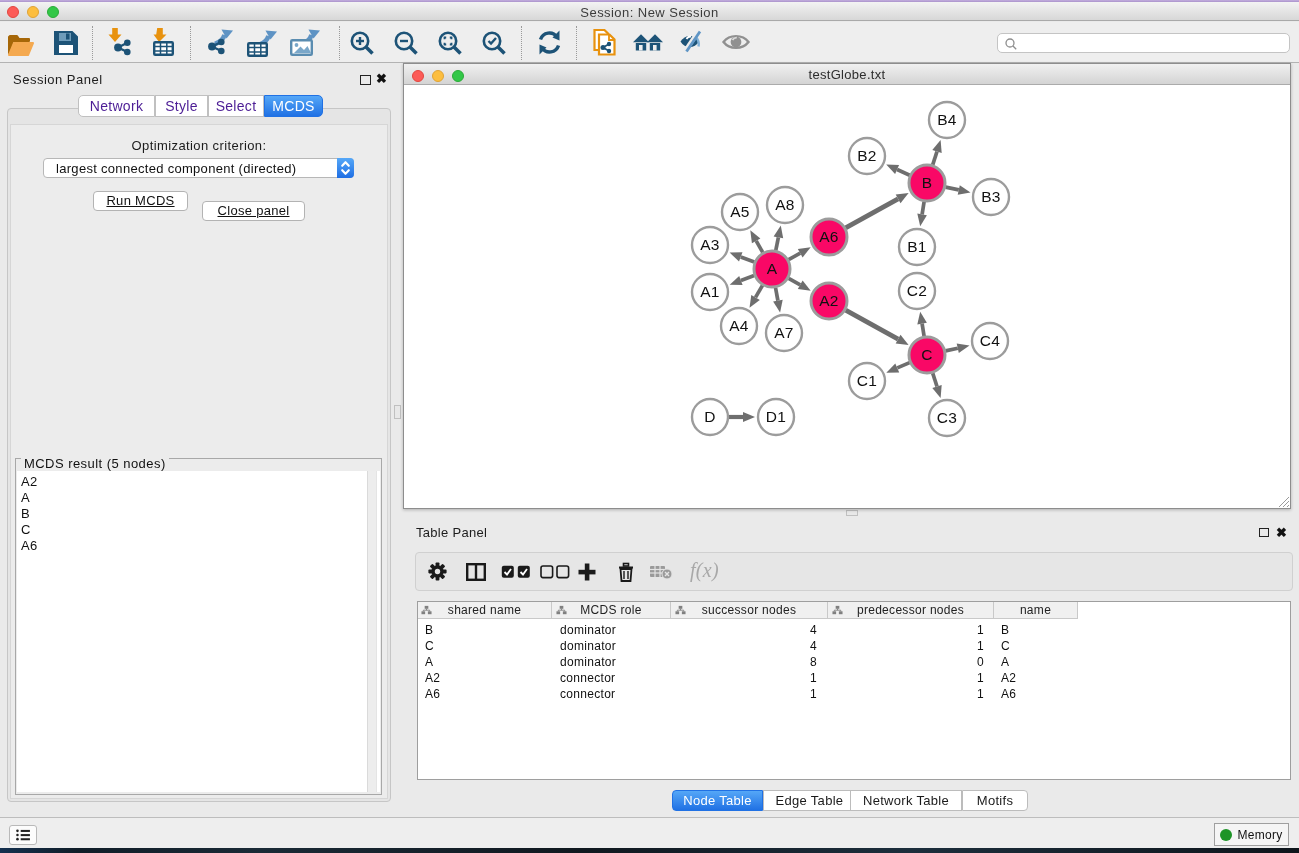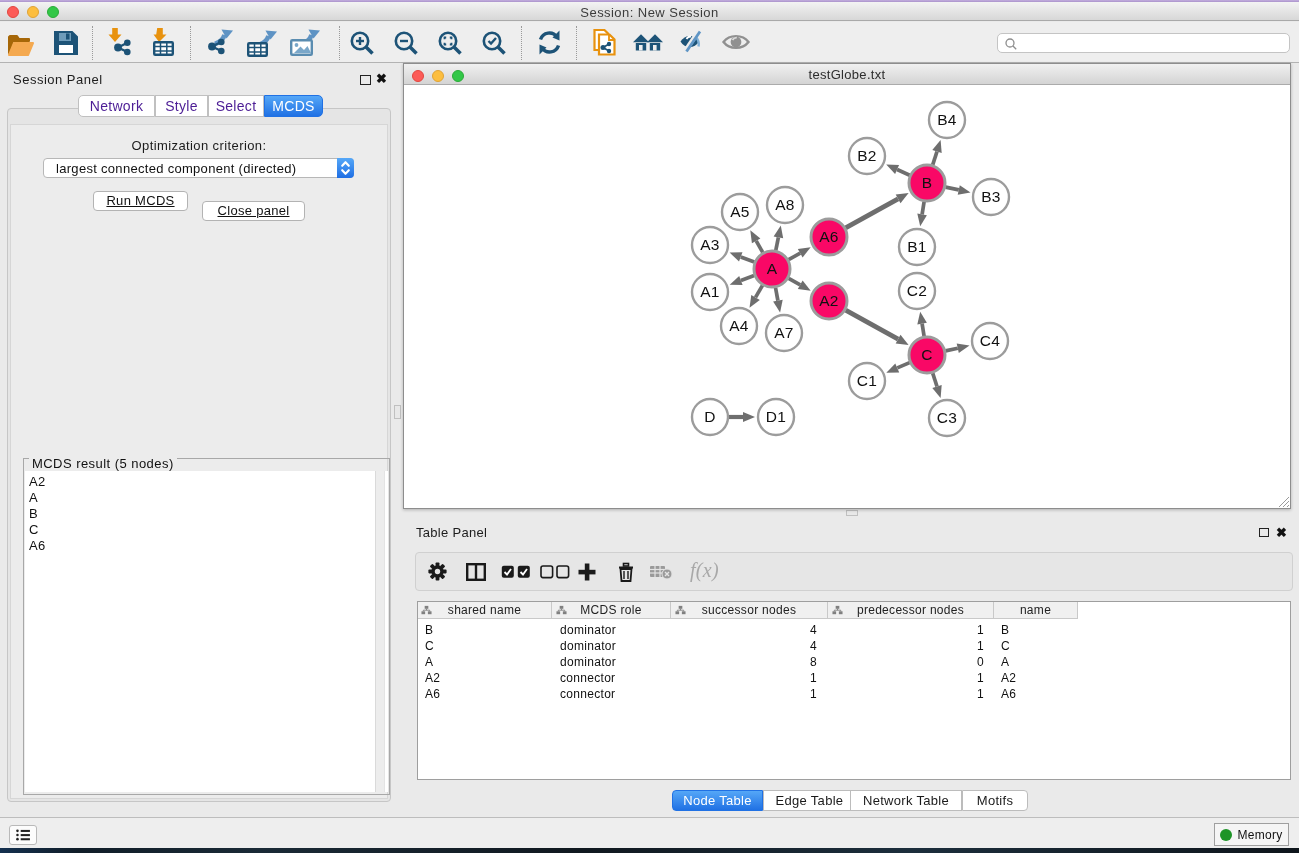--- a/index.html
+++ b/index.html
@@ -22,21 +22,21 @@
 #cp-tabs { left:78px; top:95px; height:22px; }
 .tab { position:absolute; top:0; height:22px; background:#fff; border:1px solid #c0c0c0; font-size:14px; color:#4c1d95; text-align:center; line-height:21px; }
 #tab-mcds { background:linear-gradient(#55a7f7,#2071e4); color:#fff; border-color:#2071e4; border-radius:0 5px 5px 0; }
 #cp-outer { left:7px; top:108px; width:384px; height:694px; background:#e5e5e5; border:1px solid #c6c6c6; border-radius:4px; }
 #cp-inner { left:10px; top:124px; width:378px; height:675px; background:#ececec; border:1px solid #d6d6d6; }
 #opt-label { left:0; width:398px; top:122px; text-align:center; font-size:13px; letter-spacing:0.4px; color:#1c1c1c;margin-top:16px; }
 #dropdown { left:43px; top:158px; width:311px; height:20px; background:#fff; border:1px solid #b7b7b7; border-radius:4px; }
 #dropdown .txt { position:absolute; left:12px; top:2px; font-size:13px; color:#111; }
 #dd-step { position:absolute; right:-1px; top:-1px; width:17px; height:20px; background:linear-gradient(#56a8f8,#1e6ee4); border-radius:0 4px 4px 0; }
 .btn { position:absolute; height:20px; background:#fff; border:1px solid #b3b3b3; border-radius:4px; font-size:13px; color:#111; text-align:center; line-height:18px;text-decoration:underline; }
-#mcds-group { left:15px; top:458px; width:367px; height:337px; border:1px solid #a8a8a8;margin-left:8px; }
+#mcds-group { left:15px; top:458px; width:367px; height:337px; border:1px solid #a8a8a8; }
 #mcds-label { position:absolute; left:5px; top:-3px; background:#ececec; padding:0 3px; font-size:13px; letter-spacing:0.45px; color:#111; }
 #mcds-list { position:absolute; left:1px; top:12px; width:363px; height:321px; background:#fff; padding-top:3px; }
 #mcds-list .sb { position:absolute; right:3px; top:0; width:10px; height:100%; background:#ededed; border-left:1px solid #dadada; border-right:1px solid #e4e4e4; }
 #mcds-list div.it { padding-left:4px; font-size:13px; color:#111; height:16px; line-height:16px; }
 
 #netwin { left:403px; top:63px; width:888px; height:446px; background:#fff; border:1px solid #8d8d8d; box-shadow:0 1px 3px rgba(0,0,0,.25); }
 #net-title { position:absolute; left:0; top:0; width:100%; height:21px; background:linear-gradient(#f0f0f0,#d4d4d4); border-bottom:1px solid #ababab; }
 #net-title .tl { position:absolute; top:6px; width:12px; height:12px; border-radius:50%; }
 #net-name { position:absolute; left:0; right:0; top:3px; text-align:center; font-size:13px; color:#2d2d2d; }
 #graph { position:absolute; left:2px; top:22px; }

